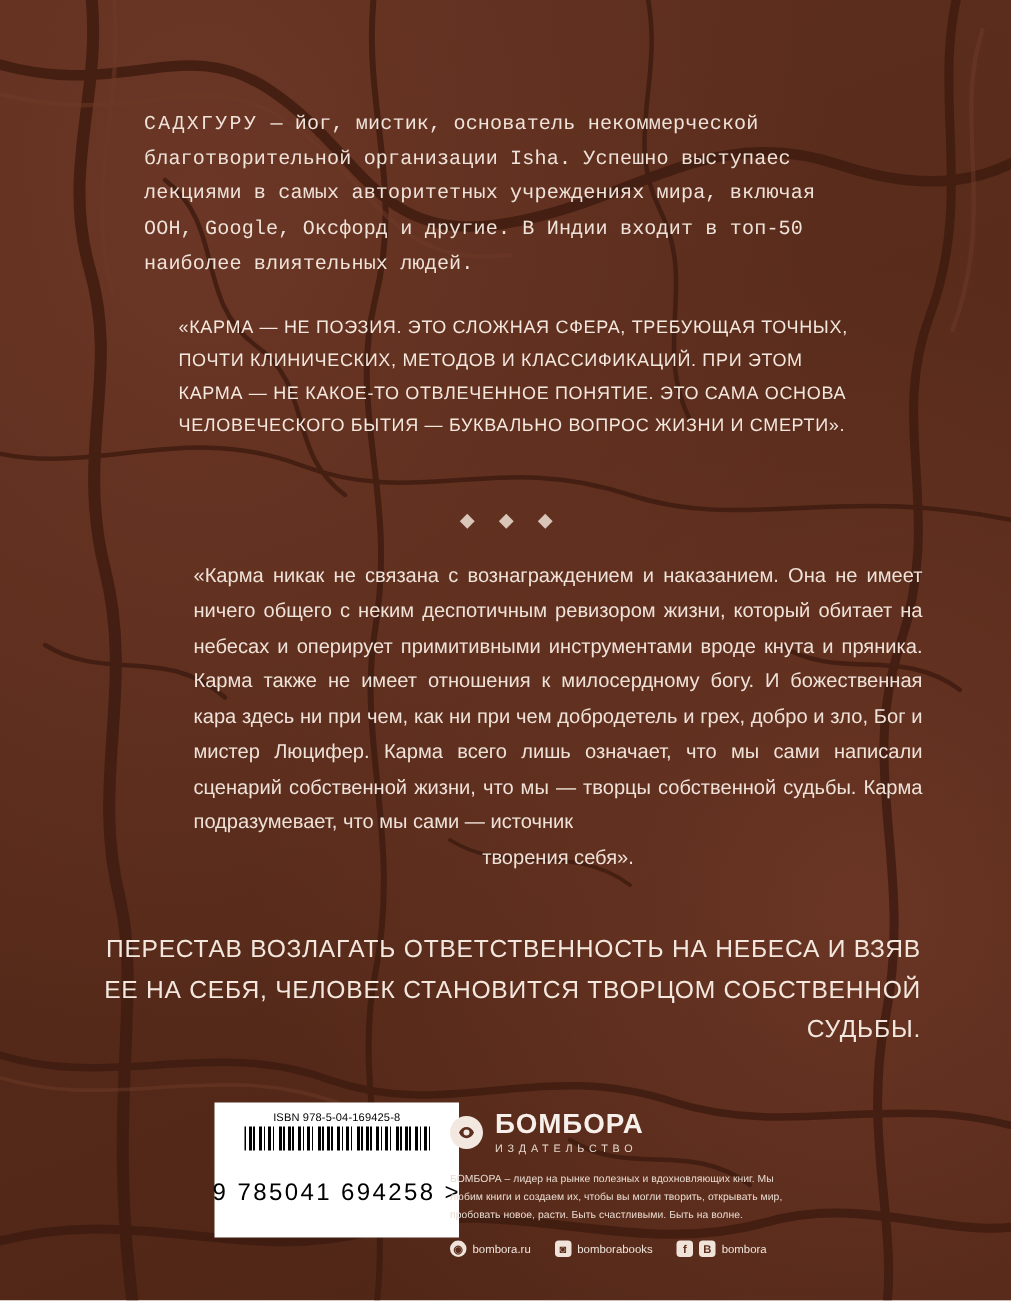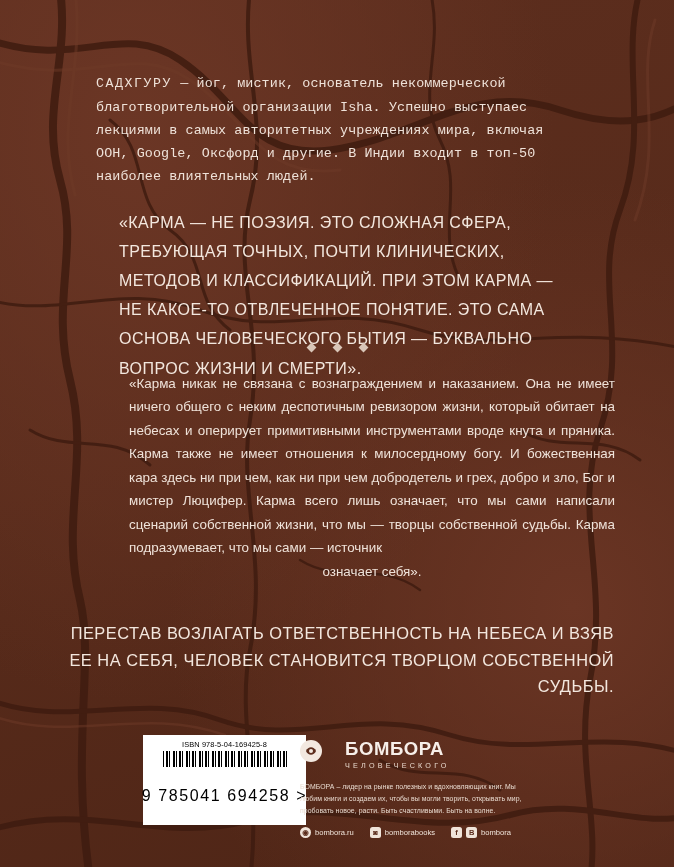--- a/index.html
+++ b/index.html
@@ -53,21 +53,21 @@
   .intro .lead {
     letter-spacing: 1.6px;
     font-size: 13.2px;
   }
 
   .quote-caps {
     position: absolute;
     left: 119px;
     top: 208px;
     width: 456px;
-    font-size: 16px;
+    font-size: 12px;
     line-height: 1.82;
     letter-spacing: 0.45px;
     color: #f3e7de;
   }
 
   .dots {
     position: absolute;
     left: 0;
     right: 0;
     top: 344px;
@@ -154,21 +154,22 @@
 
   .publisher {
     position: absolute;
     left: 300px;
     top: 740px;
     width: 300px;
     color: #f0e3da;
   }
   .publisher .logo-row {
     display: flex;
-    gap: 23px;
+    align-items: center;
+    gap: 8px;
   }
   .publisher .logo-mark {
     width: 22px;
     height: 22px;
     border-radius: 50%;
     background: #f2e8e0;
     display: flex;
     align-items: center;
     justify-content: center;
     flex: none;
@@ -266,42 +267,42 @@
     <div class="quote-caps">«КАРМА — НЕ ПОЭЗИЯ. ЭТО СЛОЖНАЯ СФЕРА, ТРЕБУЮЩАЯ ТОЧНЫХ, ПОЧТИ КЛИНИЧЕСКИХ, МЕТОДОВ И КЛАССИФИКАЦИЙ. ПРИ ЭТОМ КАРМА — НЕ КАКОЕ-ТО ОТВЛЕЧЕННОЕ ПОНЯТИЕ. ЭТО САМА ОСНОВА ЧЕЛОВЕЧЕСКОГО БЫТИЯ — БУКВАЛЬНО ВОПРОС ЖИЗНИ И СМЕРТИ».</div>
 
     <div class="dots">
       <span></span>
       <span></span>
       <span></span>
     </div>
 
     <div class="quote-main">
       <span>«Карма никак не связана с вознаграждением и наказанием. Она не имеет ничего общего с неким деспотичным ревизором жизни, который обитает на небесах и оперирует примитивными инструментами вроде кнута и пряника. Карма также не имеет отношения к милосердному богу. И божественная кара здесь ни при чем, как ни при чем добродетель и грех, добро и зло, Бог и мистер Люцифер. Карма всего лишь означает, что мы сами написали сценарий собственной жизни, что мы — творцы собственной судьбы. Карма подразумевает, что мы сами — источник</span>
-      <span class="last-line">означает себя».</span>
+      <span class="last-line">творения себя».</span>
     </div>
 
     <div class="tagline">ПЕРЕСТАВ ВОЗЛАГАТЬ ОТВЕТСТВЕННОСТЬ НА НЕБЕСА И ВЗЯВ ЕЕ НА СЕБЯ, ЧЕЛОВЕК СТАНОВИТСЯ ТВОРЦОМ СОБСТВЕННОЙ СУДЬБЫ.</div>
 
     <div class="barcode">
       <div class="isbn-text">ISBN 978-5-04-169425-8</div>
       <div class="bars"></div>
       <div class="digits">9 785041 694258 &gt;</div>
     </div>
 
     <div class="publisher">
       <div class="logo-row">
         <span class="logo-mark">
           <svg width="14" height="14" viewBox="0 0 14 14" aria-hidden="true">
             <path d="M2 7 C4 2, 10 2, 12 7 C10 12, 4 12, 2 7 Z" fill="#5c2d1d"></path>
             <circle cx="7" cy="7" r="2" fill="#f2e8e0"></circle>
           </svg>
         </span>
         <span class="logo-text">
           <span class="logo-name">БОМБОРА</span>
-          <span class="logo-sub" style="display:block">ЧЕЛОВЕЧЕСКОГО</span>
+          <span class="logo-sub" style="display:block">ИЗДАТЕЛЬСТВО</span>
         </span>
       </div>
 
       <div class="blurb">БОМБОРА – лидер на рынке полезных и вдохновляющих книг. Мы любим книги и создаем их, чтобы вы могли творить, открывать мир, пробовать новое, расти. Быть счастливыми. Быть на волне.</div>
 
       <div class="socials">
         <span class="s-item">
           <span class="ico round">◉</span>
           <span>bombora.ru</span>
         </span>

